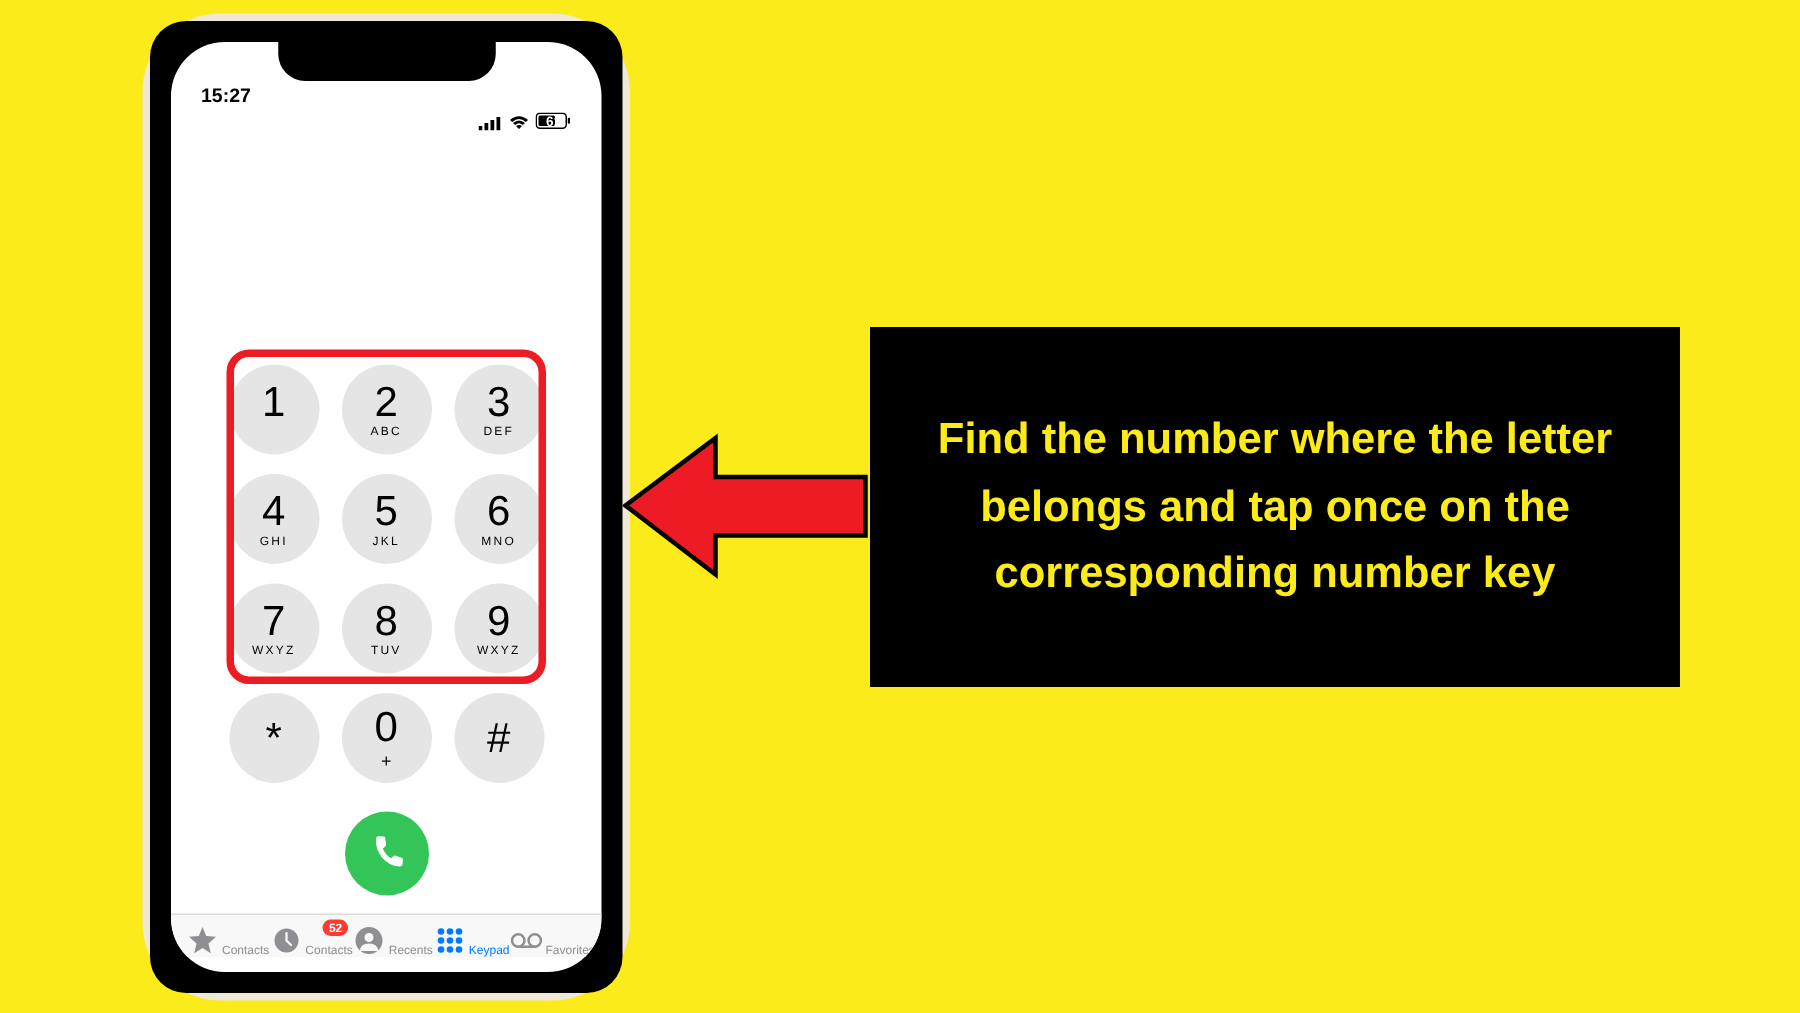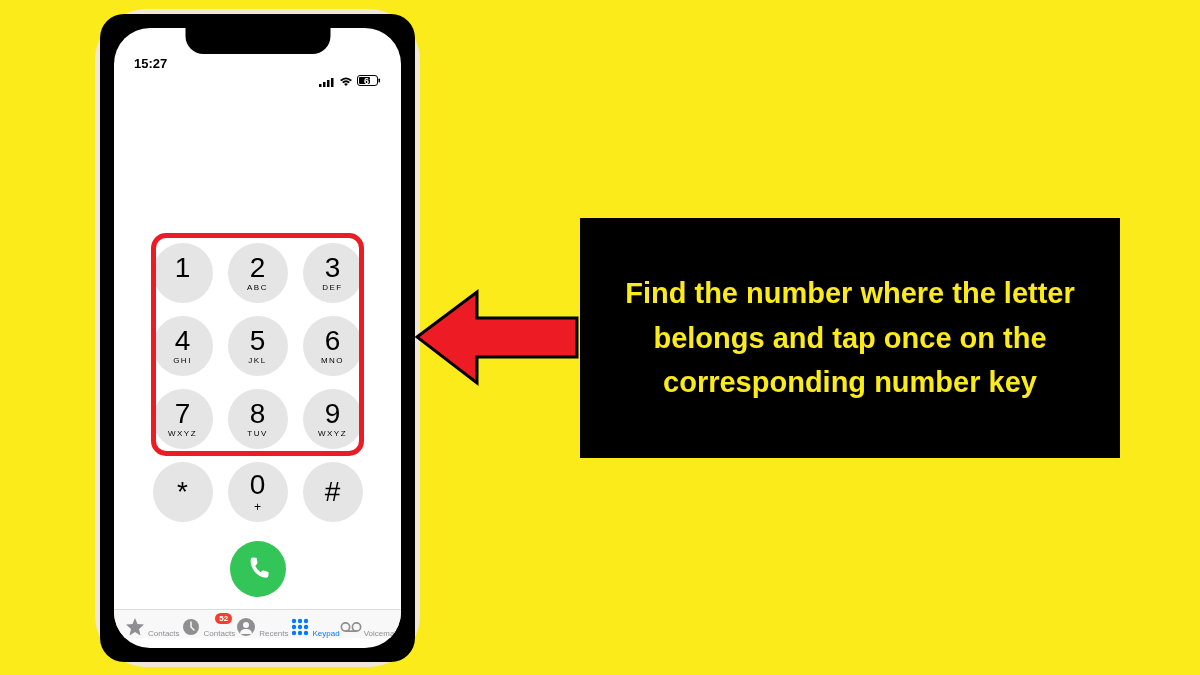--- a/index.html
+++ b/index.html
@@ -304,21 +304,21 @@
         <span>Keypad</span>
       </div>
       <div class="tab">
         <span class="tab-icon">
             <svg width="24" height="12" viewBox="0 0 24 12">
               <circle cx="6" cy="6" r="4.5" fill="none" stroke="#8e8e93" stroke-width="1.8"></circle>
               <circle cx="18" cy="6" r="4.5" fill="none" stroke="#8e8e93" stroke-width="1.8"></circle>
               <line x1="6" y1="10.5" x2="18" y2="10.5" stroke="#8e8e93" stroke-width="1.8"></line>
             </svg>
           </span>
-        <span>Voicemail</span>
+        <span>Favorites</span>
       </div>
     </div>
   </div>
 </div>
 
 <div class="arrow">
   <svg width="165" height="105" viewBox="0 0 165 105">
     <path d="M 2 52 L 62 7 L 62 33 L 162 33 L 162 72 L 62 72 L 62 98 Z" fill="#ed1c24" stroke="#000" stroke-width="3" stroke-linejoin="miter"></path>
   </svg>
 </div>

